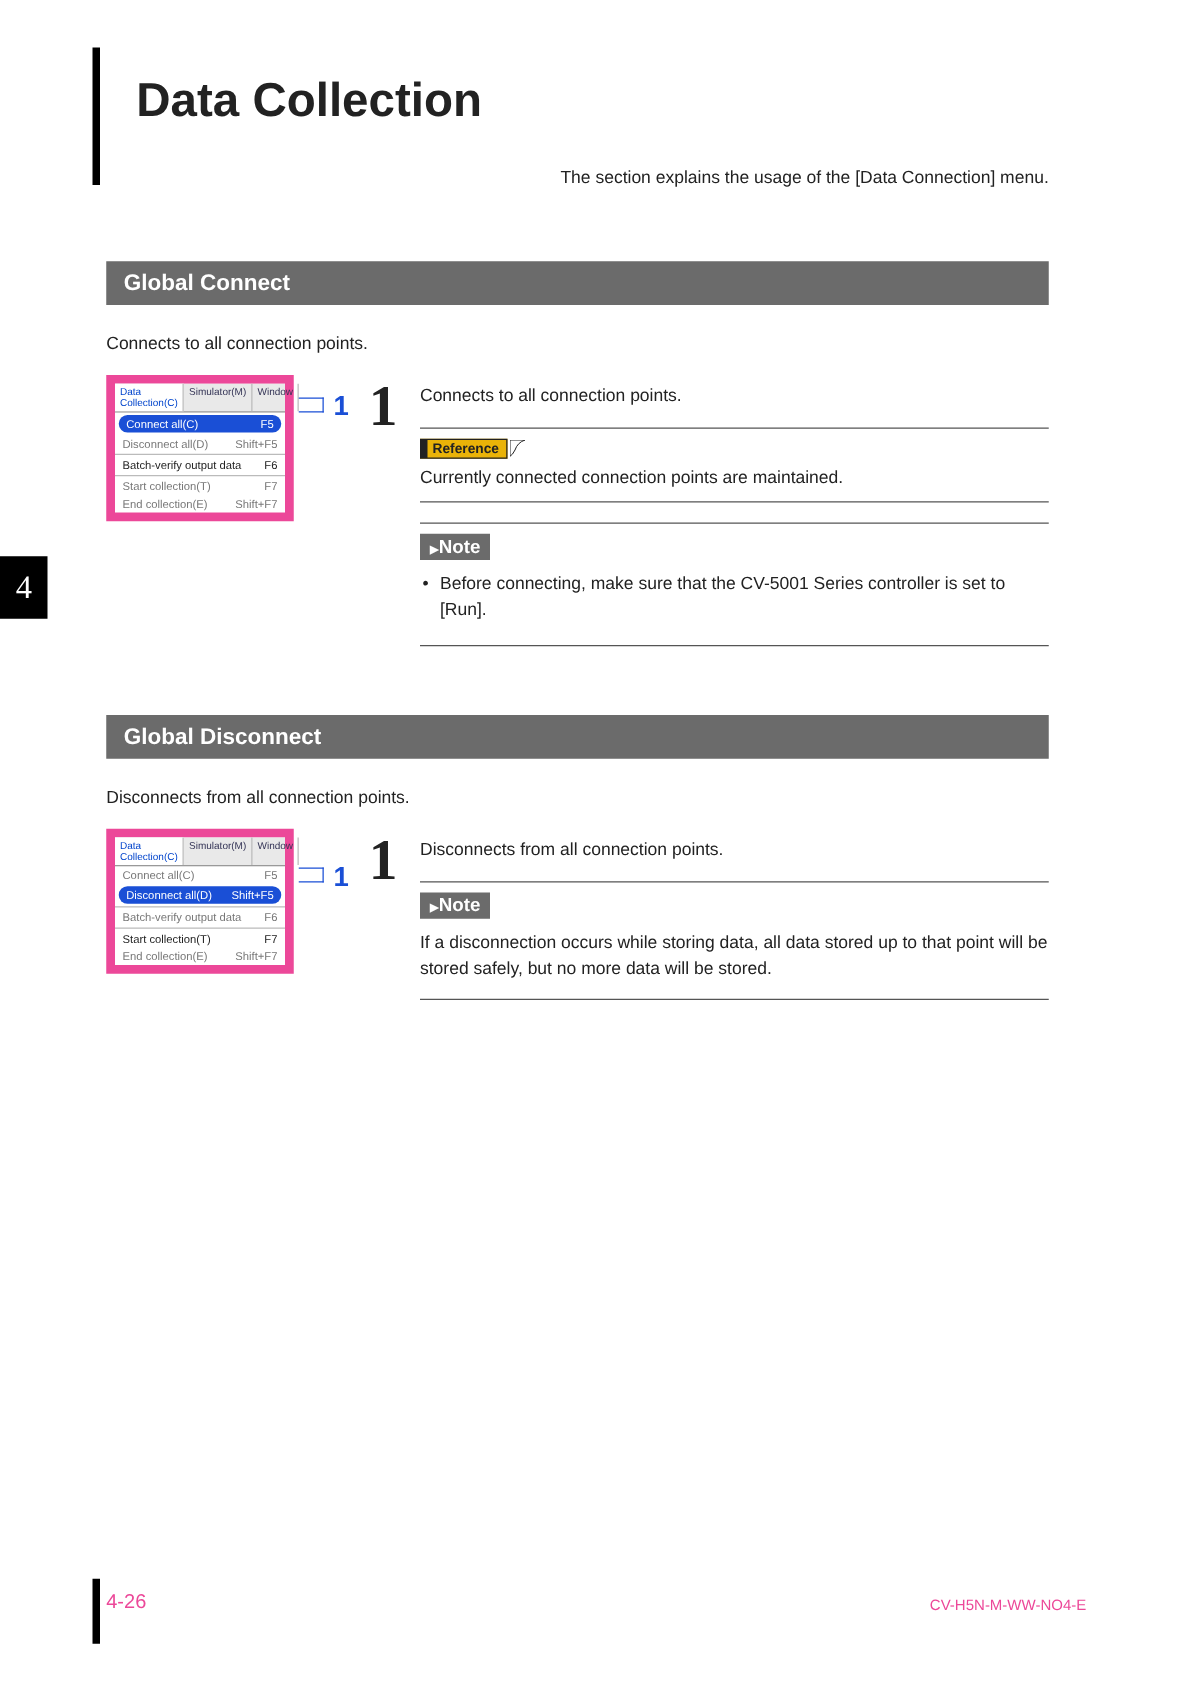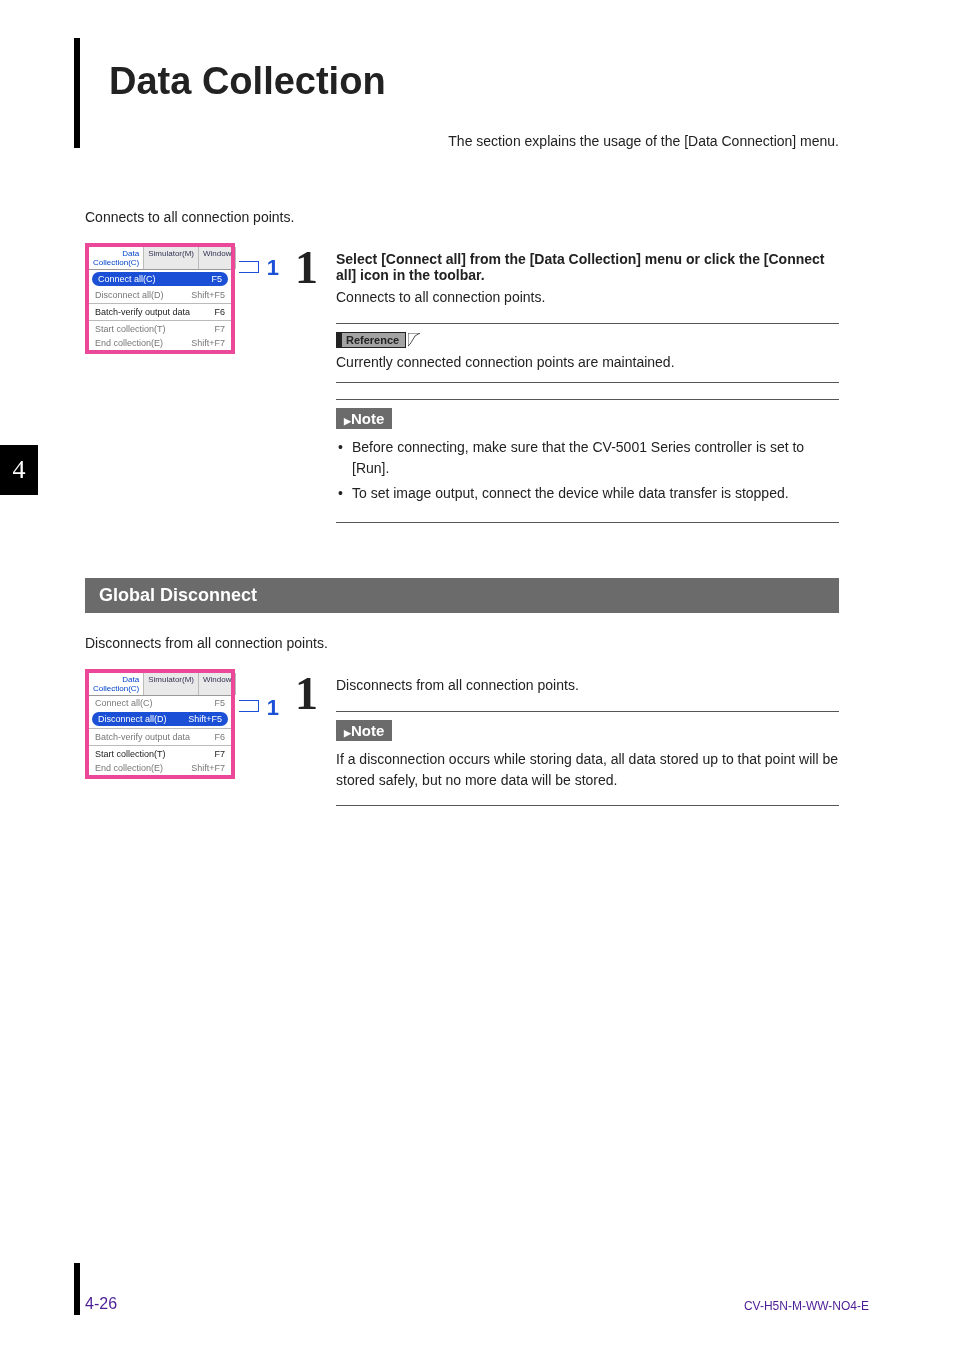--- a/index.html
+++ b/index.html
@@ -37,25 +37,24 @@
     font-size: 14px;
     margin-bottom: 18px;
   }
   .section-block { margin-bottom: 55px; }
   .columns { display: flex; align-items: flex-start; gap: 20px; }
   .left-col { flex: 0 0 190px; position: relative; }
   .right-col { flex: 1; }
 
   
   .menu-mock {
-    border: 4px solid #ec4899;
+    border: 7px solid #ec4899;
     font-size: 9px;
     width: 150px;
     background: #fff;
-    text-align: right;
   }
   .menu-tabs { display: flex; background: #e9e9e9; border-bottom: 1px solid #999;}
   .menu-tabs .tab { padding: 2px 4px; border-right: 1px solid #bbb; font-size: 8px; color:#335; }
   .menu-tabs .tab.active { background: #fff; color:#04c;}
   .menu-items { }
   .menu-row { display:flex; justify-content:space-between; padding: 2px 6px; color:#777; }
   .menu-row.highlight { background: #1a4fd6; color:#fff; border-radius:8px; margin: 2px 3px; padding: 2px 6px;}
   .menu-divider { border-top:1px solid #bbb; margin:1px 0;}
 
   
@@ -95,21 +94,21 @@
 
   .ref-block {
     border-top: 1px solid #555;
     border-bottom: 1px solid #555;
     padding: 8px 0 12px 0;
     margin-bottom: 16px;
   }
   .ref-label-wrap { display:flex; align-items:center; gap:2px; margin-bottom:6px;}
   .ref-label {
     display:inline-block;
-    background:#a3a3a3;
+    background:#eab308;
     border: 1px solid #222;
     border-left: 6px solid #222;
     font-size:11px;
     padding: 1px 6px 1px 4px;
     font-weight:bold;
   }
   .ref-text { font-size:14px; }
 
   .note-block {
     border-top: 1px solid #555;
@@ -143,28 +142,28 @@
     display:flex;
     align-items:center;
     justify-content:center;
     font-size:26px;
     font-family:"Times New Roman", Times, serif;
   }
 
   
   .footer {
     position:absolute;
-    bottom:38px;
+    bottom:60px;
     left:85px;
     right:85px;
     display:flex;
     justify-content:space-between;
     align-items:flex-end;
     font-size:12px;
-    color:#4c1d95;
+    color:#ec4899;
   }
   .footer .pn { font-size:16px; }
   .footer-rule {
     position:absolute;
     left:74px;
     bottom:36px;
     width:6px;
     height:52px;
     background:#000;
   }
@@ -181,20 +180,21 @@
 <body>
 
 <div class="footer-rule2"></div>
 <div class="side-tab">4</div>
 
 <div class="page">
   <h1 class="title">Data Collection</h1>
   <p class="intro">The section explains the usage of the [Data Connection] menu.</p>
 
   <div class="section-block">
+    <div class="section-heading">Global Connect</div>
     <p class="section-desc">Connects to all connection points.</p>
 
     <div class="columns">
       <div class="left-col">
         <div class="callout-wrap">
           <div class="menu-mock">
             <div class="menu-tabs">
               <span class="tab active">Data Collection(C)</span>
               <span class="tab">Simulator(M)</span>
               <span class="tab">Window</span>
@@ -226,38 +226,36 @@
           </div>
           <div class="callout-bracket"></div>
           <div class="callout-num">1</div>
         </div>
       </div>
 
       <div class="right-col">
         <div class="step-row">
           <div class="step-num">1</div>
           <div class="step-body">
-            <p class="step-title">Select [Connect all] from the [Data Collection] menu or click the [Connect all] icon in the toolbar.</p>
             <p class="step-desc">Connects to all connection points.</p>
 
             <div class="ref-block">
               <div class="ref-label-wrap">
                 <span class="ref-label">Reference</span>
                 <svg width="14" height="14">
                     <path d="M0 0 H12 Q6 2 4 8 Q2 12 0 13 Z" fill="#fff" stroke="#222" stroke-width="0.8"></path>
                   </svg>
               </div>
               <p class="ref-text">Currently connected connection points are maintained.</p>
             </div>
 
             <div class="note-block">
               <span class="note-label">Note</span>
               <ul class="note-list">
                 <li>Before connecting, make sure that the CV-5001 Series controller is set to [Run].</li>
-                <li>To set image output, connect the device while data transfer is stopped.</li>
               </ul>
             </div>
           </div>
         </div>
       </div>
     </div>
   </div>
 
   <div class="section-block">
     <div class="section-heading">Global Disconnect</div>

